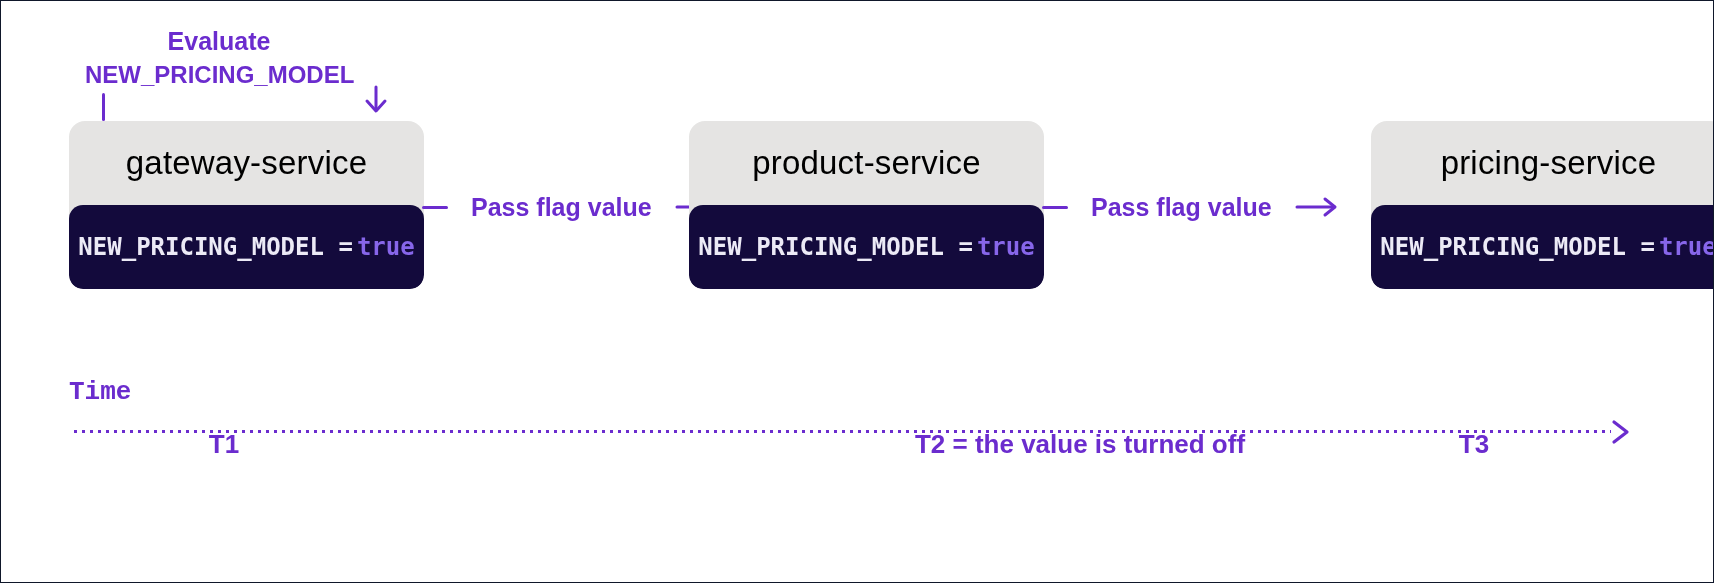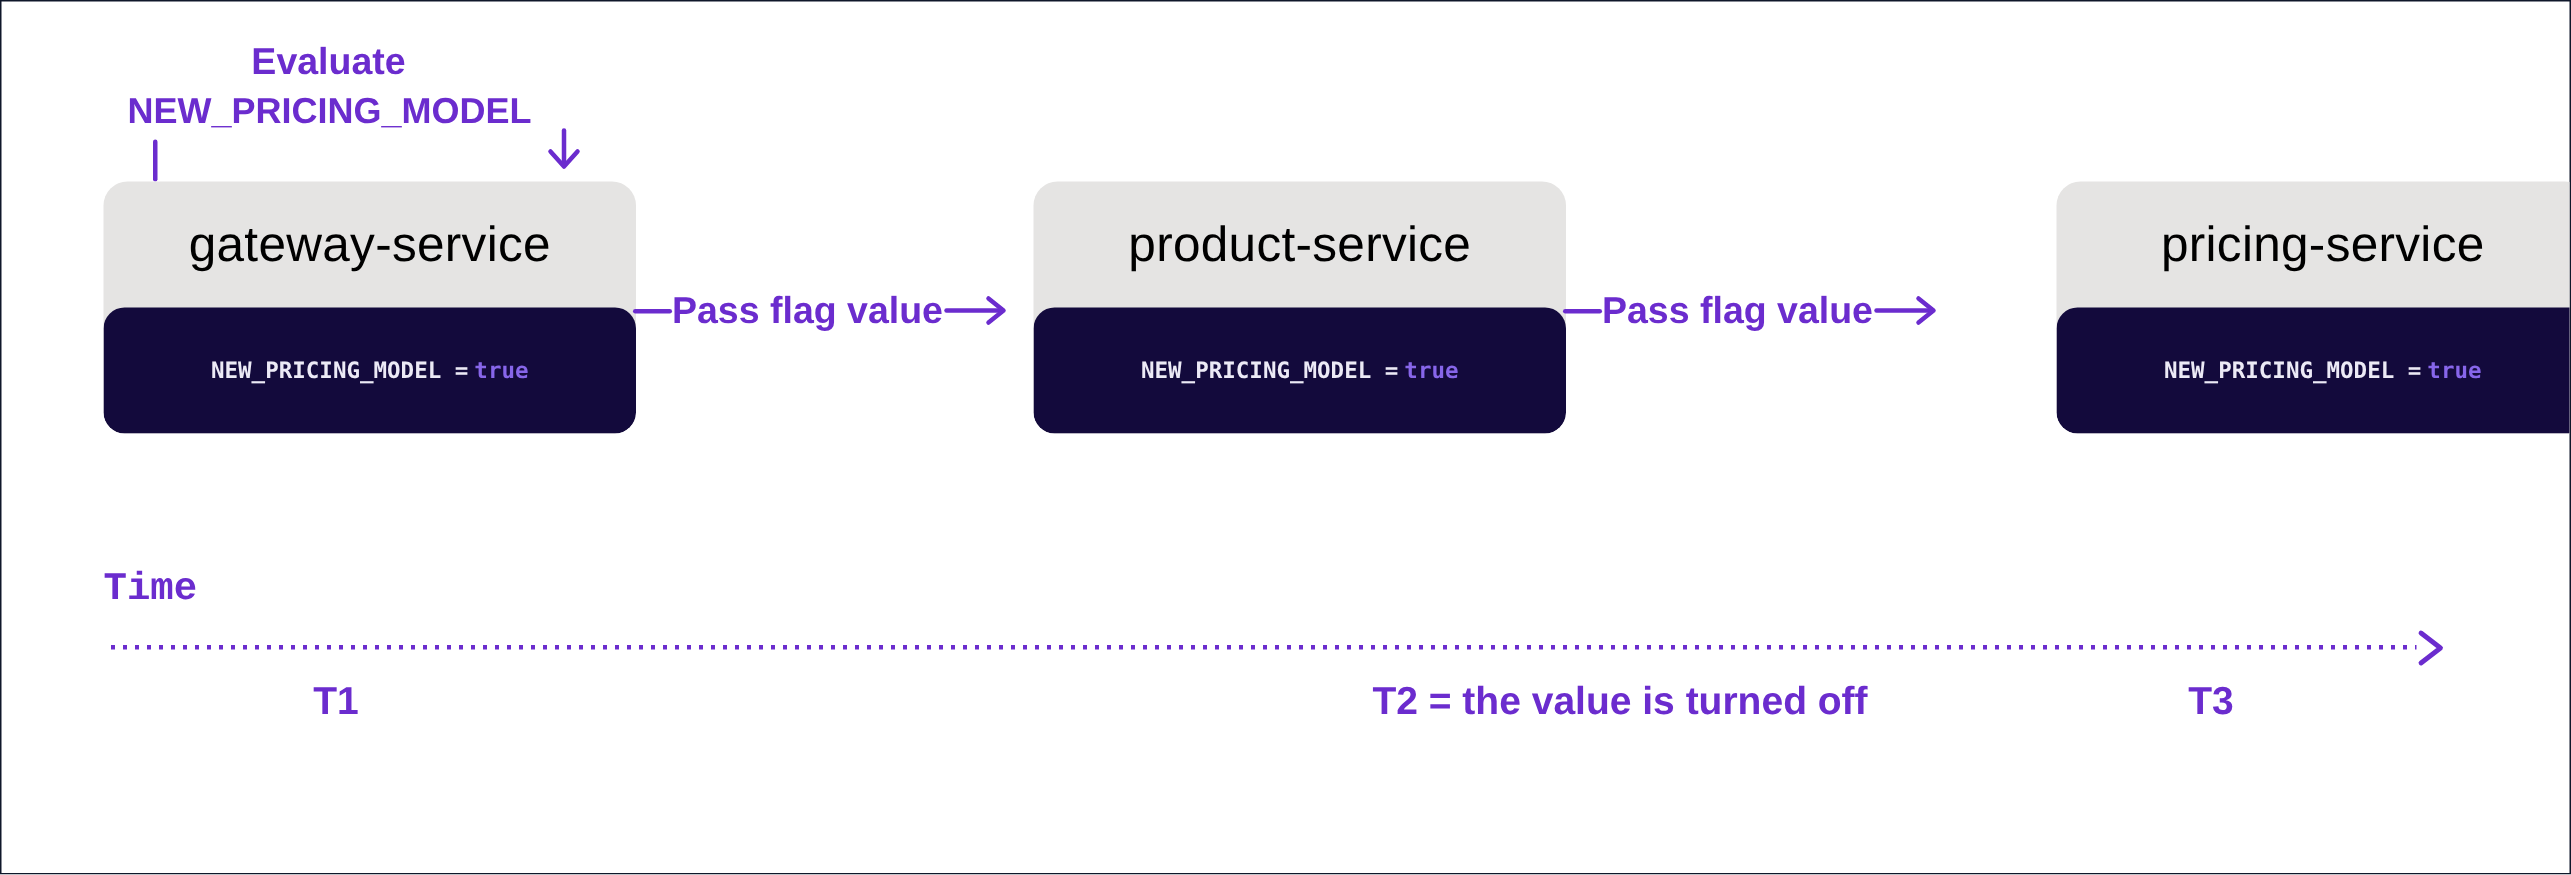--- a/index.html
+++ b/index.html
@@ -36,45 +36,45 @@
   .card-3 { left:1370px; }
   .card-header {
     height:84px; display:flex; align-items:center; justify-content:center;
     font-size:33px; color:#000000; letter-spacing:0.2px;
   }
   .card-code {
     position:absolute; left:0; bottom:0; width:100%; height:84px;
     background:var(--navy); border-radius:14px;
     display:flex; align-items:center; justify-content:center;
     font-family:"DejaVu Sans Mono", monospace; font-weight:700;
-    font-size:15px; color:#eceaf6; white-space:nowrap;
+    font-size:24px; color:#eceaf6; white-space:nowrap;
   }
   .card-code .val { color:var(--value-purple); margin-left:4px; }
   
   .connector {
     position:absolute; top:191px; height:30px;
-    display:flex; align-items:center; gap:0;
+    display:flex; align-items:center; gap:23px;
     color:var(--purple); font-weight:bold; font-size:25px; white-space:nowrap;
   }
   .connector-1 { left:421px; width:268px; }
   .connector-2 { left:1041px; width:266px; }
   .connector .dash { width:26px; height:3px; background:var(--purple); border-radius:2px; flex:0 0 auto; }
   .connector svg { flex:0 0 auto; }
   
   .time-label {
     position:absolute; left:68px; top:376px;
     color:var(--purple); font-weight:bold; font-size:26px;font-family:Liberation Mono, monospace;
   }
   .time-line {
     position:absolute; left:73px; top:429px; width:1537px; height:3px;
     background:repeating-linear-gradient(to right, var(--purple) 0 3px, transparent 3px 8px);
   }
   .time-arrowhead { position:absolute; left:1606px; top:418px; }
   .marker {
-    position:absolute; top:451px; text-align:center;
+    position:absolute; top:428px; text-align:center;
     color:var(--purple); font-weight:bold; font-size:26px; white-space:nowrap;
   }
   .marker-t1 { left:123px; width:200px; }
   .marker-t2 { left:779px; width:600px; }
   .marker-t3 { left:1373px; width:200px; }
 </style>
 </head>
 <body>
 
 <div class="canvas">

